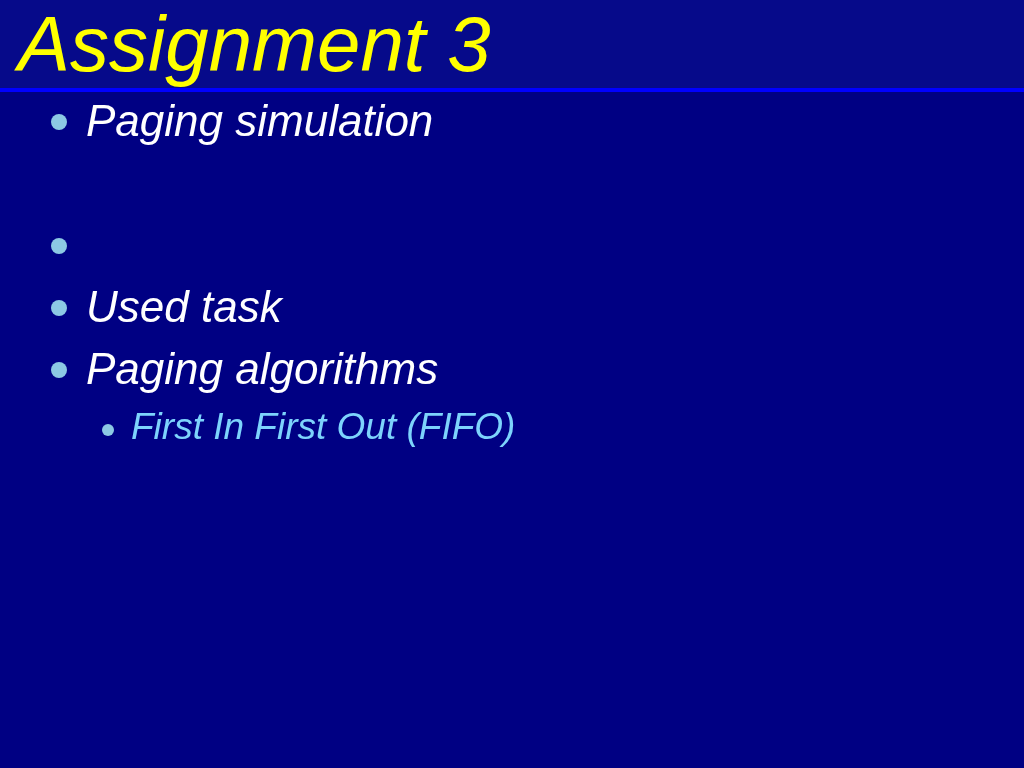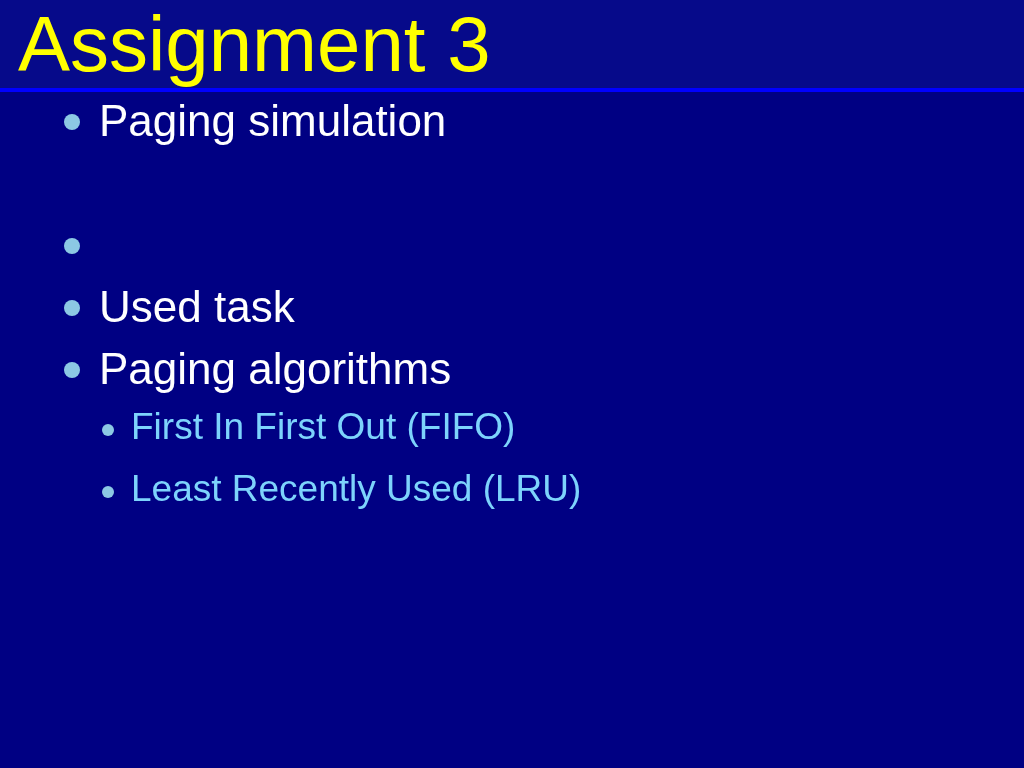--- a/index.html
+++ b/index.html
@@ -12,20 +12,21 @@
     overflow: hidden;
     font-family: "Liberation Sans", sans-serif;
   }
 
   .slide {
     position: relative;
     width: 1024px;
     height: 768px;
     background: #000083;
     overflow: hidden;
+    font-style: italic;
   }
 
   
   .title-band {
     position: absolute;
     left: 0;
     top: 0;
     width: 1024px;
     height: 88px;
     background: #060A8A;
@@ -65,21 +66,21 @@
   .bullet-row {
     position: relative;
     display: flex;
     align-items: flex-start;
     box-sizing: border-box;
   }
 
   
   .level-1 {
     height: 62px;
-    padding-left: 64px;
+    padding-left: 51px;
   }
   .level-1 .bullet-mark {
     flex: 0 0 auto;
     width: 16px;
     height: 16px;
     border-radius: 50%;
     background: #8CC8E4;
     margin-top: 22px;
   }
   .level-1 .bullet-text {
@@ -148,20 +149,16 @@
     <div class="bullet-row level-1">
       <span class="bullet-mark"></span>
       <span class="bullet-text">Paging algorithms</span>
     </div>
 
     <div class="bullet-row level-2">
       <span class="bullet-mark"></span>
       <span class="bullet-text">First In First Out (FIFO)</span>
     </div>
 
-    <div class="bullet-row level-2">
-      <span class="bullet-mark"></span>
-      <span class="bullet-text">Least Recently Used (LRU)</span>
-    </div>
 
 
   </div>
 </div>
 
 </body></html>

